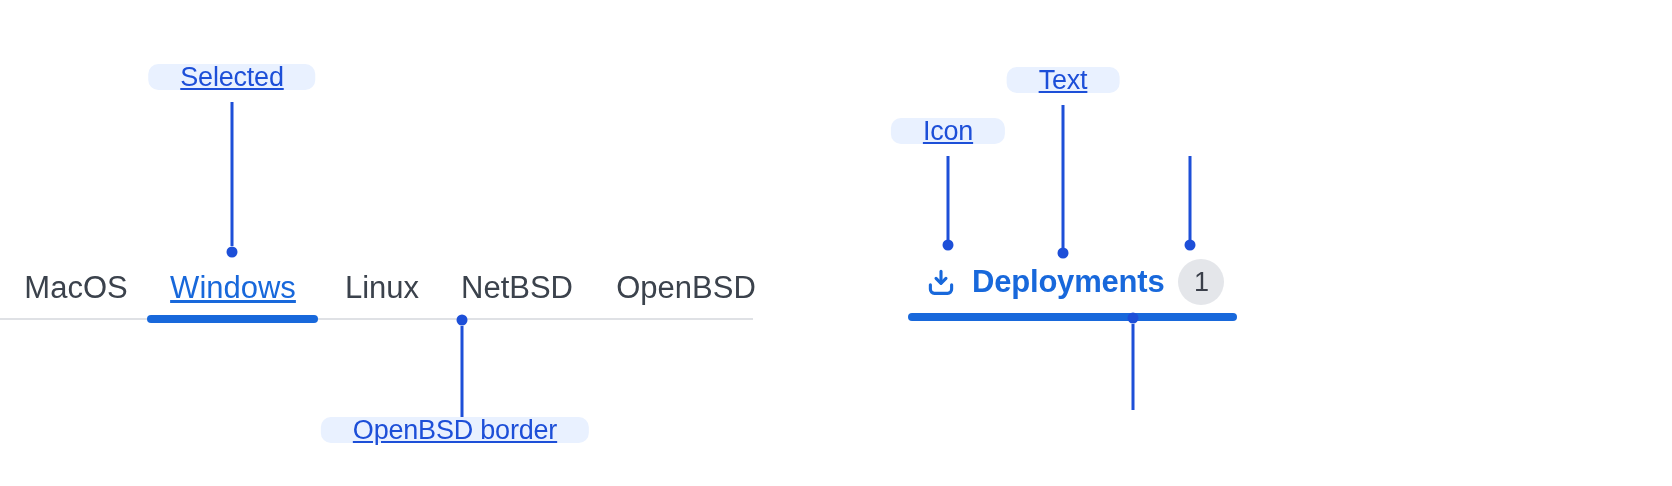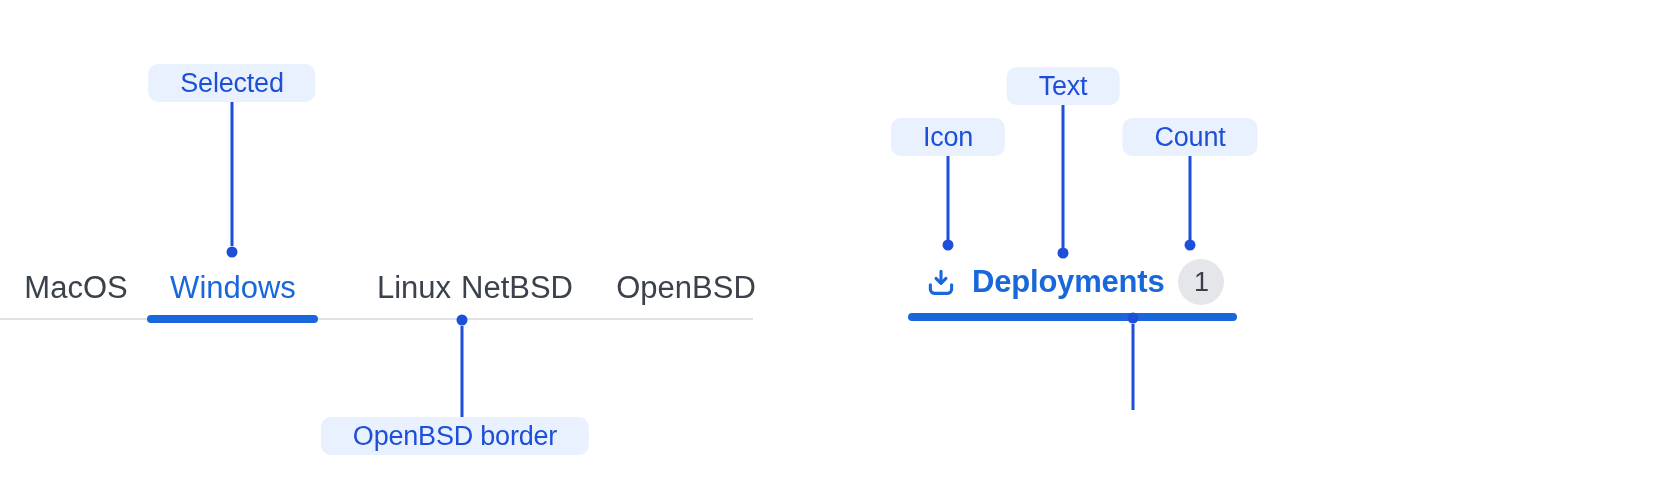--- a/index.html
+++ b/index.html
@@ -16,46 +16,47 @@
   body{background:#fff;font-family:"Liberation Sans", sans-serif;}
   .canvas{
     position:relative;
     width:1672px;height:486px;
     background:var(--bg);
     overflow:hidden;
   }
   .pill{
     position:absolute;
     display:inline-flex;align-items:center;justify-content:center;
-    height:38px;padding:0 32px;
+    height:26px;padding:0 32px;
     background:var(--pill-bg);
     color:var(--annotation);
     font-size:27px;font-weight:500;letter-spacing:-0.2px;
     border-radius:10px;
     transform:translateX(-50%);
     white-space:nowrap;
+    text-decoration:underline;
   }
   .vline{
     position:absolute;width:3px;
     background:var(--annotation);
     transform:translateX(-50%);
   }
   .dot{
     position:absolute;width:11px;height:11px;border-radius:50%;
     background:var(--annotation);
     transform:translate(-50%,-50%);
   }
   .tab-label{
     position:absolute;top:272px;
     font-size:31px;line-height:32px;font-weight:500;
     color:var(--tab-text);
     transform:translateX(-50%);
     white-space:nowrap;cursor:pointer;
   }
-  .tab-label.selected{color:var(--accent);}
+  .tab-label.selected{color:var(--accent);text-decoration:underline;}
   .tab-border{
     position:absolute;left:0;top:318px;width:753px;height:2px;
     background:var(--border);
   }
   .blue-bar{
     position:absolute;height:8px;border-radius:4px;
     background:var(--accent);
   }
   .single-tab{
     position:absolute;left:924px;top:256px;height:52px;
@@ -78,41 +79,40 @@
 
 <div class="canvas">
 
   <div class="pill" style="left:232px;top:64px;">Selected</div>
   <div class="vline" style="left:232px;top:102px;height:144px;"></div>
   <div class="dot" style="left:232px;top:252px;"></div>
 
   <div>
     <span class="tab-label" style="left:76px;text-align:center;">MacOS</span>
     <span class="tab-label selected" style="left:233px;">Windows</span>
-    <span class="tab-label" style="left:382px;margin-left:32px;">Linux</span>
+    <span class="tab-label" style="left:382px;">Linux</span>
     <span class="tab-label" style="left:517px;">NetBSD</span>
     <span class="tab-label" style="left:686px;">OpenBSD</span>
   </div>
 
   <div class="tab-border"></div>
   <div class="blue-bar" style="left:147px;top:315px;width:171px;"></div>
 
   <div class="dot" style="left:462px;top:320px;"></div>
   <div class="vline" style="left:462px;top:326px;height:91px;"></div>
   <div class="pill" style="left:455px;top:417px;">OpenBSD border</div>
 
   <div class="pill" style="left:1063px;top:67px;">Text</div>
   <div class="vline" style="left:1063px;top:105px;height:143px;"></div>
   <div class="dot" style="left:1063px;top:253px;"></div>
 
   <div class="pill" style="left:948px;top:118px;">Icon</div>
   <div class="vline" style="left:948px;top:156px;height:84px;"></div>
   <div class="dot" style="left:948px;top:245px;"></div>
 
-  <div class="pill" style="left:1190px;top:118px;">Count</div>
   <div class="vline" style="left:1190px;top:156px;height:84px;"></div>
   <div class="dot" style="left:1190px;top:245px;"></div>
 
   <div class="single-tab">
     <span>
       <svg class="dl-icon" viewBox="0 0 24 24" fill="none" stroke="#1868DB" stroke-width="2.2" stroke-linecap="round" stroke-linejoin="round">
         <path d="M12 4.5 V12.5"></path>
         <path d="M8.5 9.5 L12 13 L15.5 9.5"></path>
         <path d="M4.5 14 v3.2 a2.8 2.8 0 0 0 2.8 2.8 h9.4 a2.8 2.8 0 0 0 2.8 -2.8 V14"></path>
       </svg>

